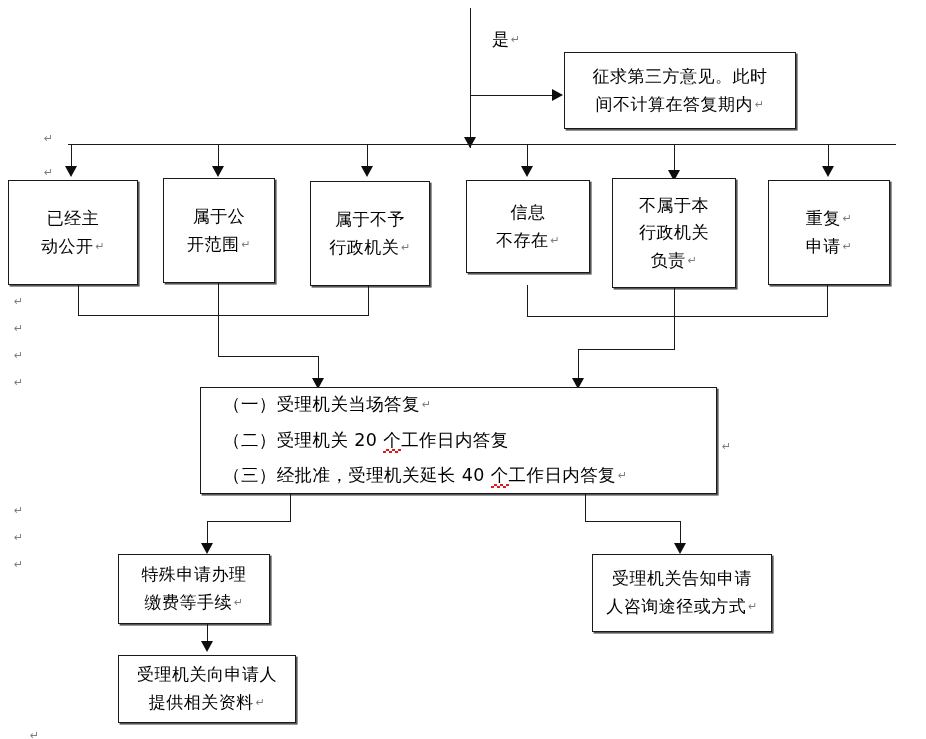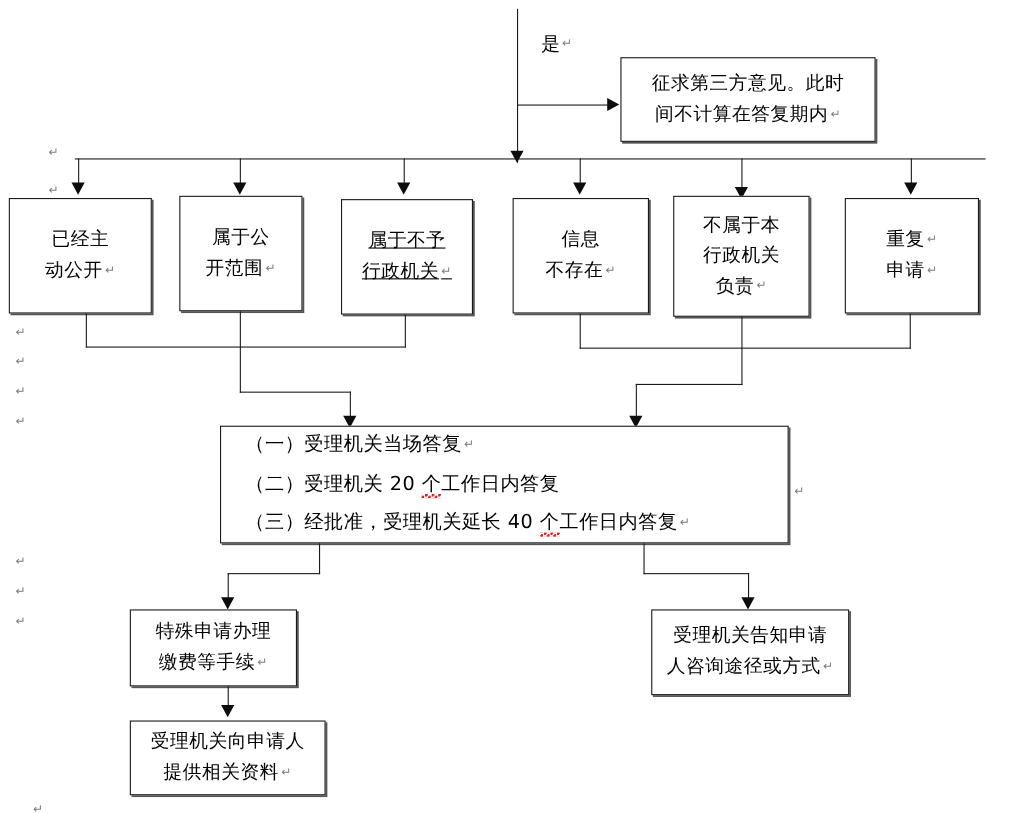--- a/index.html
+++ b/index.html
@@ -160,26 +160,26 @@
   <div class="box" style="left:8px;   top:180px; width:130px; height:105px;">
     <span class="ln">已经主</span>
     <span class="ln"><span>动公开</span><span class="pil">↵</span></span>
   </div>
 
   <div class="box" style="left:163px; top:178px; width:112px; height:105px;">
     <span class="ln">属于公</span>
     <span class="ln"><span>开范围</span><span class="pil">↵</span></span>
   </div>
 
-  <div class="box" style="left:310px; top:181px; width:120px; height:105px;text-decoration:underline;">
+  <div class="box" style="left:310px; top:181px; width:120px; height:105px;">
     <span class="ln">属于不予</span>
     <span class="ln"><span>行政机关</span><span class="pil">↵</span></span>
   </div>
 
-  <div class="box" style="left:466px; top:180px; width:124px; height:105px;">
+  <div class="box" style="left:466px; top:180px; width:124px; height:93px;">
     <span class="ln">信息</span>
     <span class="ln"><span>不存在</span><span class="pil">↵</span></span>
   </div>
 
   <div class="box" style="left:768px; top:180px; width:122px; height:105px;">
     <span class="ln"><span>重复</span><span class="pil">↵</span></span>
     <span class="ln"><span>申请</span><span class="pil">↵</span></span>
   </div>
 
   <div class="box" style="left:612px; top:178px; width:124px; height:110px;">

